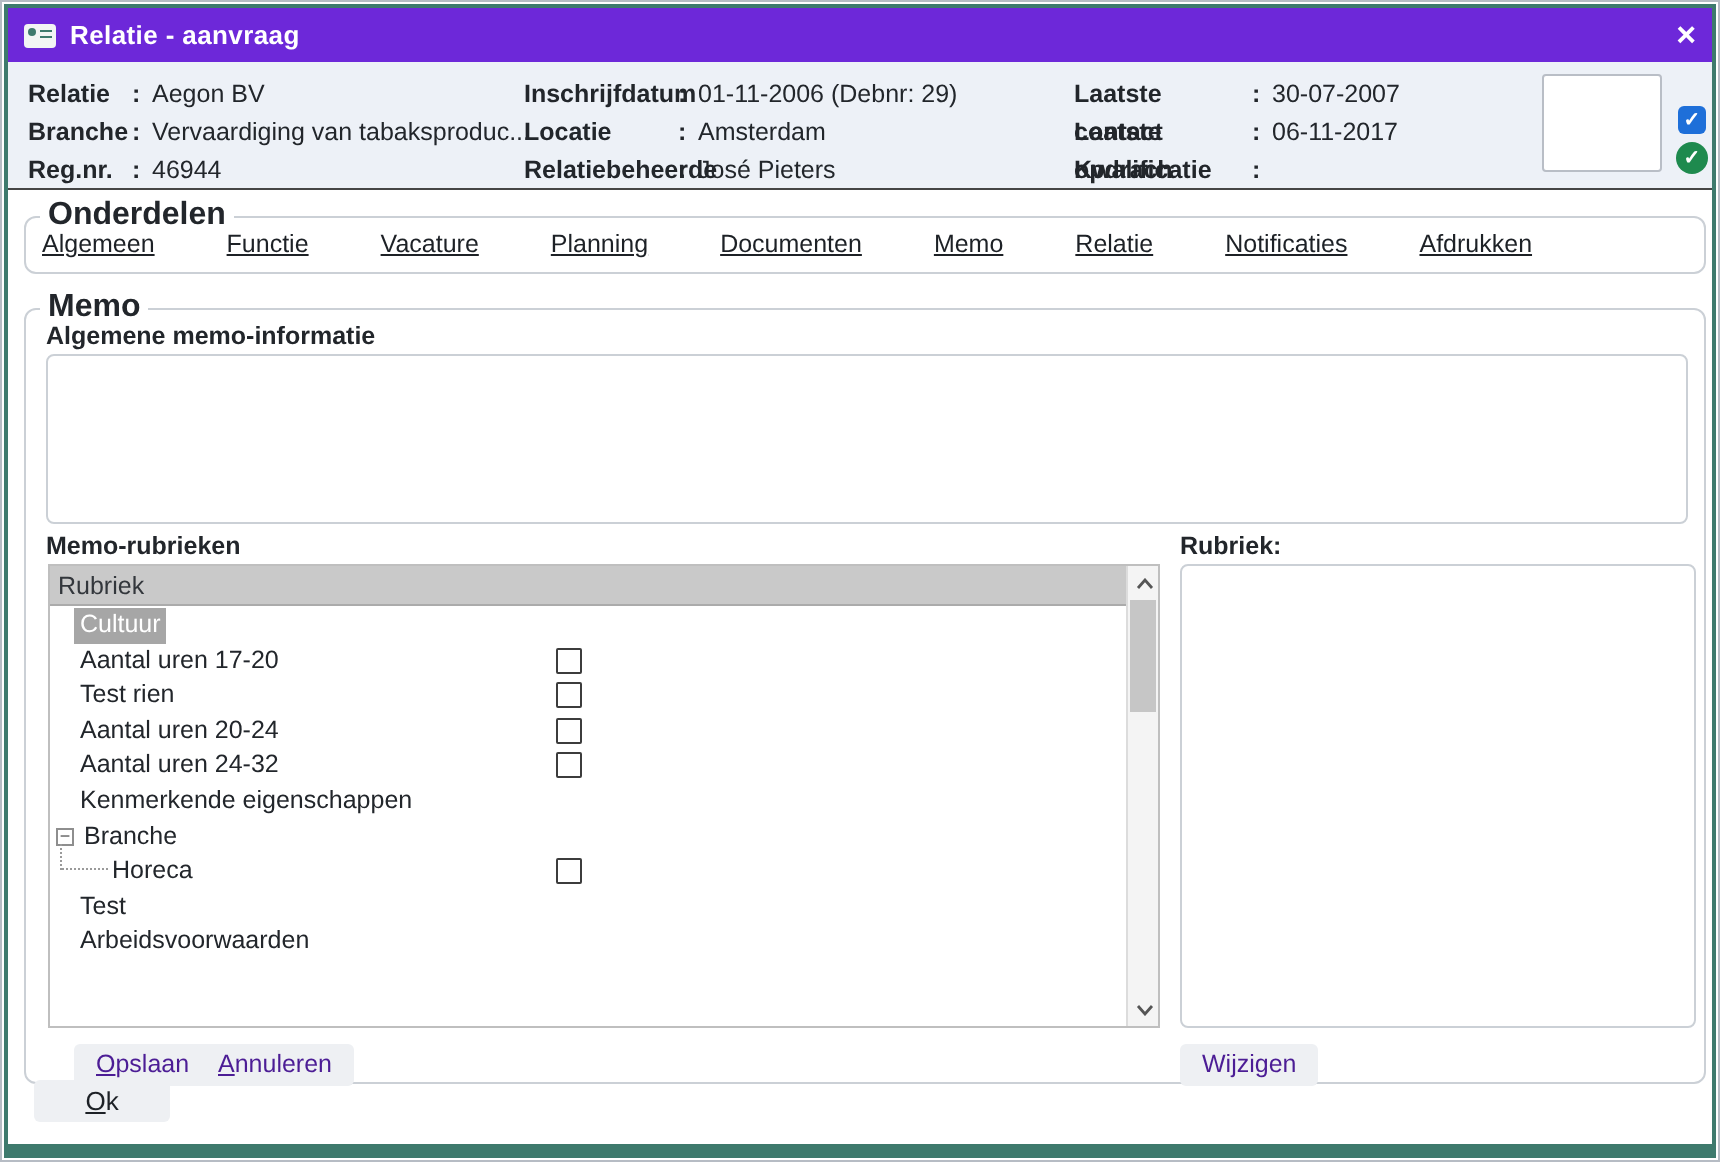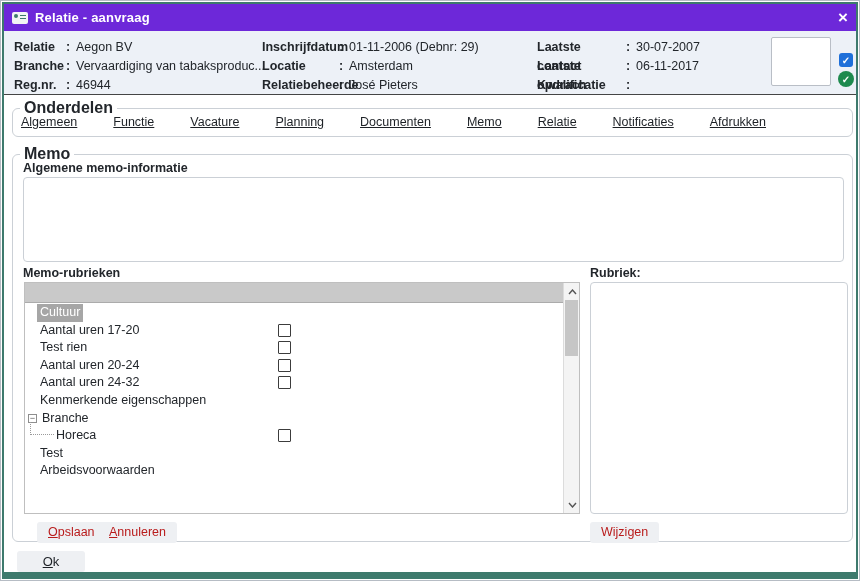--- a/index.html
+++ b/index.html
@@ -82,26 +82,26 @@
              border-left:1px solid #dcdcdc; }
   .scroll-btn { position:absolute; left:0; width:16px; height:15px; display:flex;
              align-items:center; justify-content:center; cursor:pointer; }
   .scroll-up { top:1px; } .scroll-down { bottom:1px; }
   .scroll-thumb { position:absolute; left:1px; top:17px; width:13px; height:56px; background:#C6C6C6; }
 
   
   .btn { position:absolute; height:21px; border:none; border-radius:3px; background:#EEF0F3;
          font-family:"Liberation Sans", sans-serif; font-size:12.5px; padding:0 11px;
          display:inline-block; line-height:21px; text-align:center; cursor:pointer; }
-  .btn.disabled { color:#b91c1c; }
+  .btn.disabled { color:#4c1d95; }
   .btn.acc::first-letter { text-decoration:underline; }
   .btn-opslaan { left:24px; top:367px; }
   .btn-annuleren { left:85px; top:367px; }
   .btn-wijzigen { left:577px; top:367px; }
-  .btn-ok { position:absolute; left:13px; top:547px; width:68px; height:21px; border:none;
+  .btn-ok { position:absolute; left:13px; top:536px; width:68px; height:21px; border:none;
          border-radius:3px; background:#EEF0F3; color:#1d2126; font-weight:500;
          font-family:"Liberation Sans", sans-serif; font-size:13px; line-height:21px; cursor:pointer; }
   .btn-ok::first-letter { text-decoration:underline; }
 </style>
 </head>
 <body>
 
 <div class="stage">
   <div class="window">
     <div class="frame">
@@ -187,20 +187,21 @@
       <div class="groupbox gb-memo">
         <span class="gb-legend">Memo</span>
 
         <span class="inner-label" style="left:10px; top:6px;">Algemene memo-informatie</span>
         <textarea class="memo-area" style=""></textarea>
 
         <span class="inner-label" style="left:10px; top:111px;">Memo-rubrieken</span>
 
         <div class="rtable">
           <div class="thead">
+            <span class="th-rubriek">Rubriek</span>
           </div>
           <div class="tbody">
               <div class="trow">
                 <span class="rlabel lvl1 selected">Cultuur</span>
               </div>
               <div class="trow">
                 <span class="rlabel lvl1">Aantal uren 17-20</span>
                 <span class="cb"></span>
               </div>
               <div class="trow">

